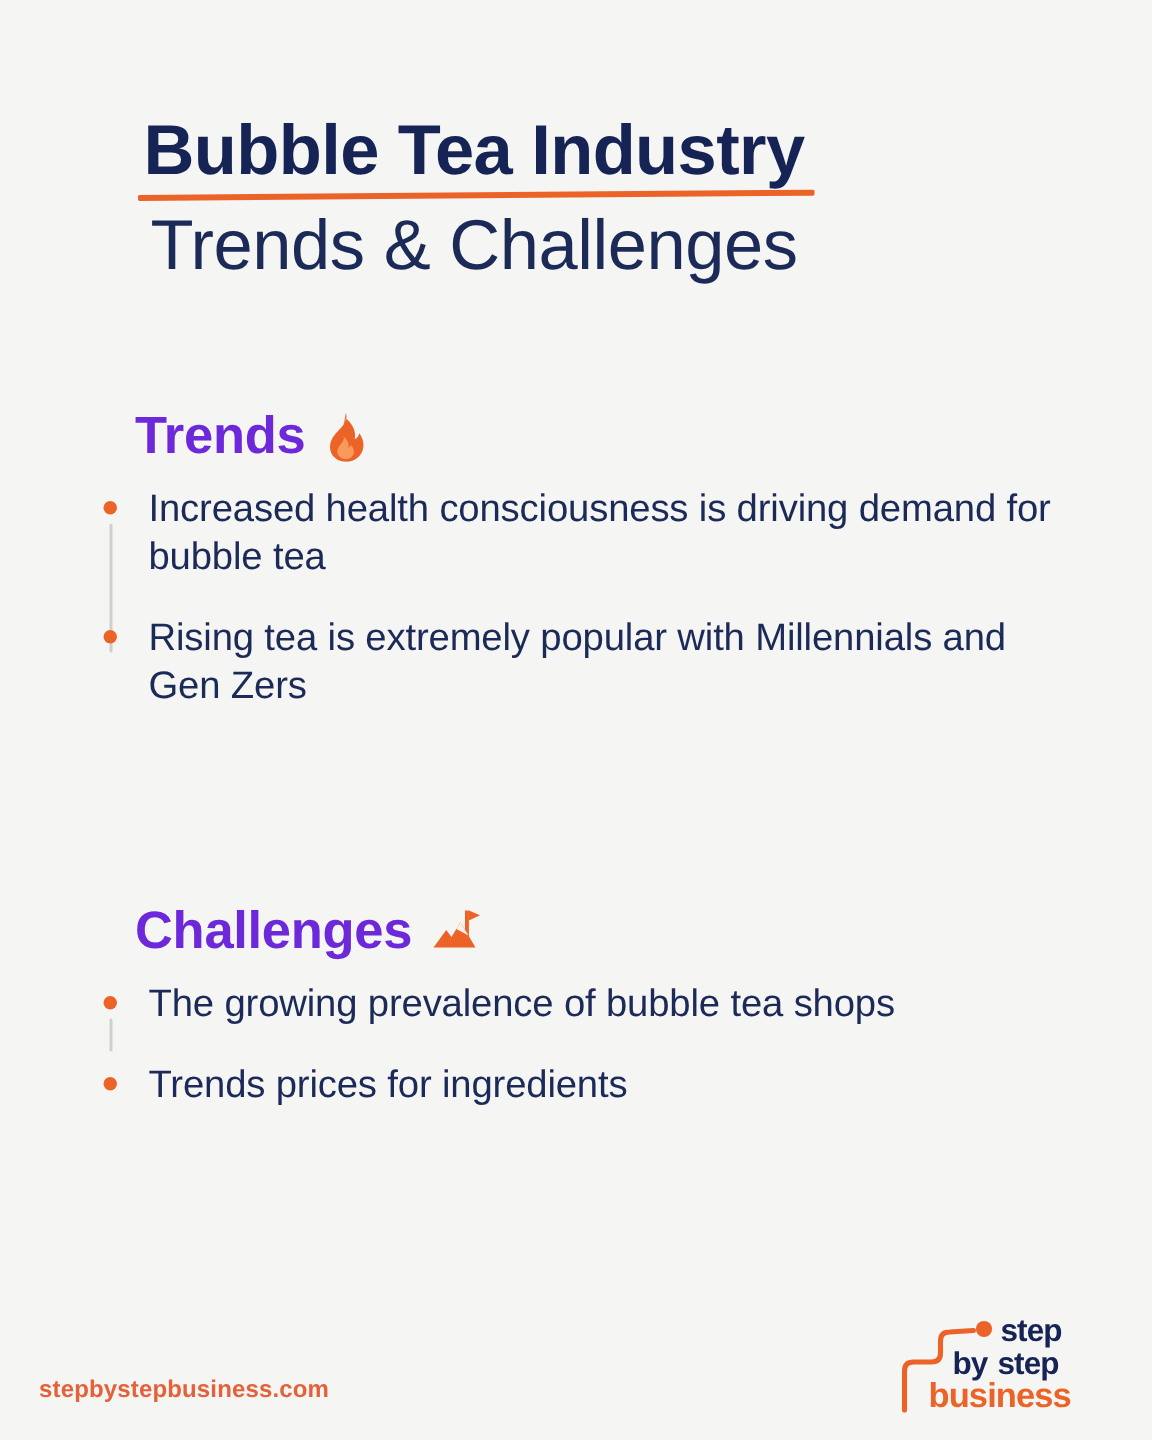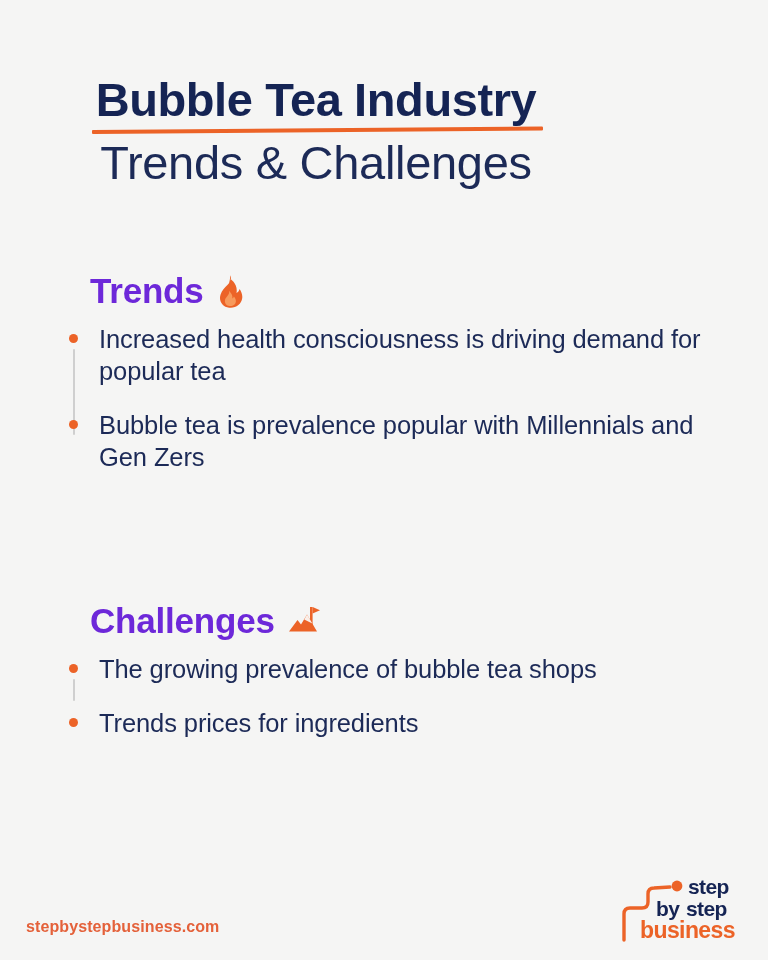--- a/index.html
+++ b/index.html
@@ -136,21 +136,21 @@
     left: 26px;
     bottom: 24px;
     font-size: 16px;
     font-weight: bold;
     color: #e4613a;
     letter-spacing: 0.1px;
     margin-top: 40px;
   }
   .logo {
     position: absolute;
-    right: 14px;
+    right: 35px;
     bottom: 18px;
     width: 140px;
     height: 72px;
   }
   .logo svg { display: block; }
 </style>
 </head>
 <body>
 
 <div class="poster">
@@ -170,25 +170,25 @@
         <svg width="30" height="34" viewBox="0 0 30 34" aria-hidden="true">
           <path d="M15.6 1.2c1.3 4.4-0.8 7.3-3.2 9.9-2.6 2.8-5.6 5.4-6.9 9.6-2 6.4 2.1 12.2 8.6 13.0 6.5 0.8 12.3-3.3 13.1-9.4 0.5-3.7-0.8-6.7-2.6-9.4-0.5 1.9-1.5 3.3-3.1 4.0 0.8-4.3-0.5-8.0-3.0-11.1-0.8-1.0-1.8-1.9-2.9-2.9-0.1 1.7-0.6 3.1-1.6 4.2 0.9-2.7 1.0-5.3 1.6-7.9z" fill="#ec6327"></path>
           <path d="M14.0 16.8c0.7 2.3-0.5 3.9-1.8 5.4-1.3 1.5-2.5 3.0-2.3 5.2 0.2 2.8 2.6 4.7 5.5 4.7 3.0 0 5.4-2.0 5.5-4.8 0.1-2.0-0.9-3.4-2.0-4.8-0.3 0.9-0.8 1.6-1.6 2.0 0.5-2.3-0.3-4.2-1.7-5.8-0.5-0.6-1.0-1.1-1.6-1.9z" fill="#f79a5c"></path>
         </svg>
       </span>
     </div>
     <ul class="bullets">
       <li class="connector"></li>
       <li class="bullet">
         <span class="bullet-dot"></span>
-        <span class="bullet-text">Increased health consciousness is driving demand for popular tea</span>
-      </li>
-      <li class="bullet">
-        <span class="bullet-dot"></span>
-        <span class="bullet-text">Bubble tea is prevalence popular with Millennials and Gen Zers</span>
+        <span class="bullet-text">Increased health consciousness is driving demand for bubble tea</span>
+      </li>
+      <li class="bullet">
+        <span class="bullet-dot"></span>
+        <span class="bullet-text">Rising tea is extremely popular with Millennials and Gen Zers</span>
       </li>
     </ul>
   </div>
 
   <div class="section section--challenges">
     <div class="section-heading">
       <span>Challenges</span>
       <span class="heading-icon">
         <svg width="34" height="34" viewBox="0 0 34 34" aria-hidden="true">
           <path d="M24.0 3.0 L24.0 26.0 L26.6 26.0 L26.6 3.0 Z" fill="#ec6327"></path>

